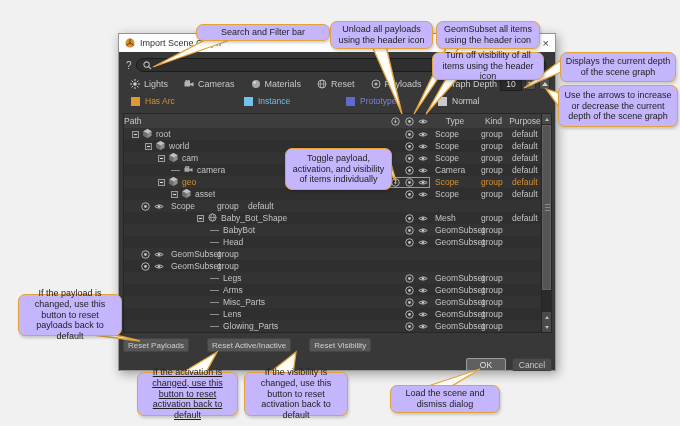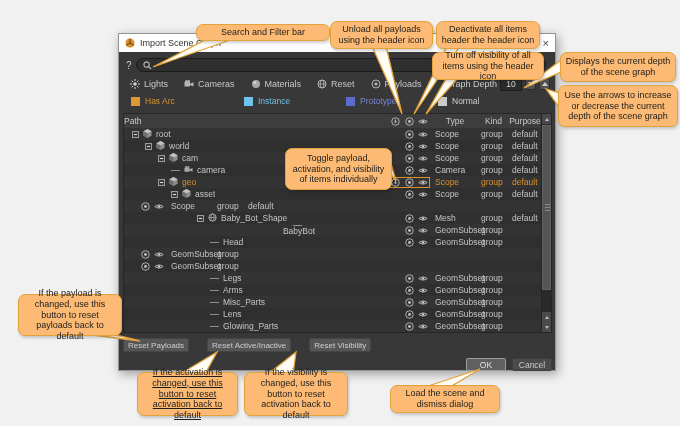--- a/index.html
+++ b/index.html
@@ -78,21 +78,21 @@
   .resetrow{position:absolute;left:4px;top:304px;display:flex;gap:18px;}
   .rbtn{background:#555;border:1px solid #454545;border-radius:2px;color:#cfcfcf;
         font-size:8px;padding:2px 4px;height:14px;box-sizing:border-box;display:flex;align-items:center;}
   .okbtn,.cancelbtn{position:absolute;top:324px;width:40px;height:13px;border-radius:2px;
         font-size:8.5px;display:flex;align-items:center;justify-content:center;box-sizing:border-box;}
   .okbtn{left:347px;background:#606060;border:1px solid #9c9c9c;color:#e0e0e0;}
   .cancelbtn{left:393px;background:#4b4b4b;border:1px solid #3d3d3d;color:#c9c9c9;}
 
   
   .tails{position:absolute;left:0;top:0;z-index:6;pointer-events:none;}
-  .callout{position:absolute;background:#fdba74;border:1.5px solid #e2a33c;border-radius:7px;
+  .callout{position:absolute;background:#c4b5fd;border:1.5px solid #e2a33c;border-radius:7px;
            padding:4px 3px;font-size:9px;line-height:1.22;color:#1d1d1d;text-align:center;
            box-shadow:1px 2px 3px rgba(0,0,0,.18);display:flex;align-items:center;justify-content:center;
            box-sizing:border-box;z-index:7;}
   .co-0{left:196px;top:24px;width:134px;height:17px;}
   .co-1{left:330px;top:21px;width:103px;height:28px;}
   .co-2{left:436px;top:21px;width:104px;height:28px;}
   .co-3{left:432px;top:52px;width:112px;height:28px;}
   .co-4{left:560px;top:52px;width:116px;height:30px;}
   .co-5{left:558px;top:85px;width:120px;height:42px;}
   .co-6{left:285px;top:148px;width:107px;height:42px;}
@@ -499,21 +499,21 @@
                       <circle cx="6" cy="4" r="1.6" fill="#c8c8c8"></circle>
                     </svg>
                   </span>
                 </span>
               </div>
               <div class="cell c-type">Mesh</div>
               <div class="cell c-kind">group</div>
               <div class="cell c-purp">default</div>
             </div>
             <div class="trow alt">
-              <div class="cell c-path" style="padding-left: 86px; flex-direction: column;">
+              <div class="cell c-path" style="padding-left: 86px;">
                 <span class="tick"></span>
                 <span class="pname">BabyBot</span>
               </div>
               <div class="cell c-icons">
                 <span class="slotbox">
                   <span class="slot"></span>
                   <span class="slot">
                     <svg viewBox="0 0 10 10" width="9" height="9">
                       <circle cx="5" cy="5" r="4.2" fill="none" stroke="#c0c0c0"></circle>
                       <circle cx="5" cy="5" r="1.6" fill="#c0c0c0"></circle>
@@ -769,21 +769,21 @@
       <polygon points="390,160 390,173 396,181"></polygon>
       <polygon points="85,334 112,334 140,341"></polygon>
       <polygon points="180,374 205,374 217,352"></polygon>
       <polygon points="268,374 293,374 296,352"></polygon>
       <polygon points="425,387 450,387 480,369"></polygon>
     </g>
   </svg>
   <div id="callouts">
       <div class="callout co-0">Search and Filter bar</div>
       <div class="callout co-1">Unload all payloads using the header icon</div>
-      <div class="callout co-2">Deactivate all items header the header icon</div>
+      <div class="callout co-2">GeomSubset all items using the header icon</div>
       <div class="callout co-3">Turn off visibility of all items using the header icon</div>
       <div class="callout co-4">Displays the current depth of the scene graph</div>
       <div class="callout co-5">Use the arrows to increase or decrease the current depth of the scene graph</div>
       <div class="callout co-6">Toggle payload, activation, and visibility of items individually</div>
       <div class="callout co-7">If the payload is changed, use this button to reset payloads back to default</div>
       <div class="callout co-8">If the activation is changed, use this button to reset activation back to default</div>
       <div class="callout co-9">If the visibility is changed, use this button to reset activation back to default</div>
       <div class="callout co-10">Load the scene and dismiss dialog</div>
     </div>
 

